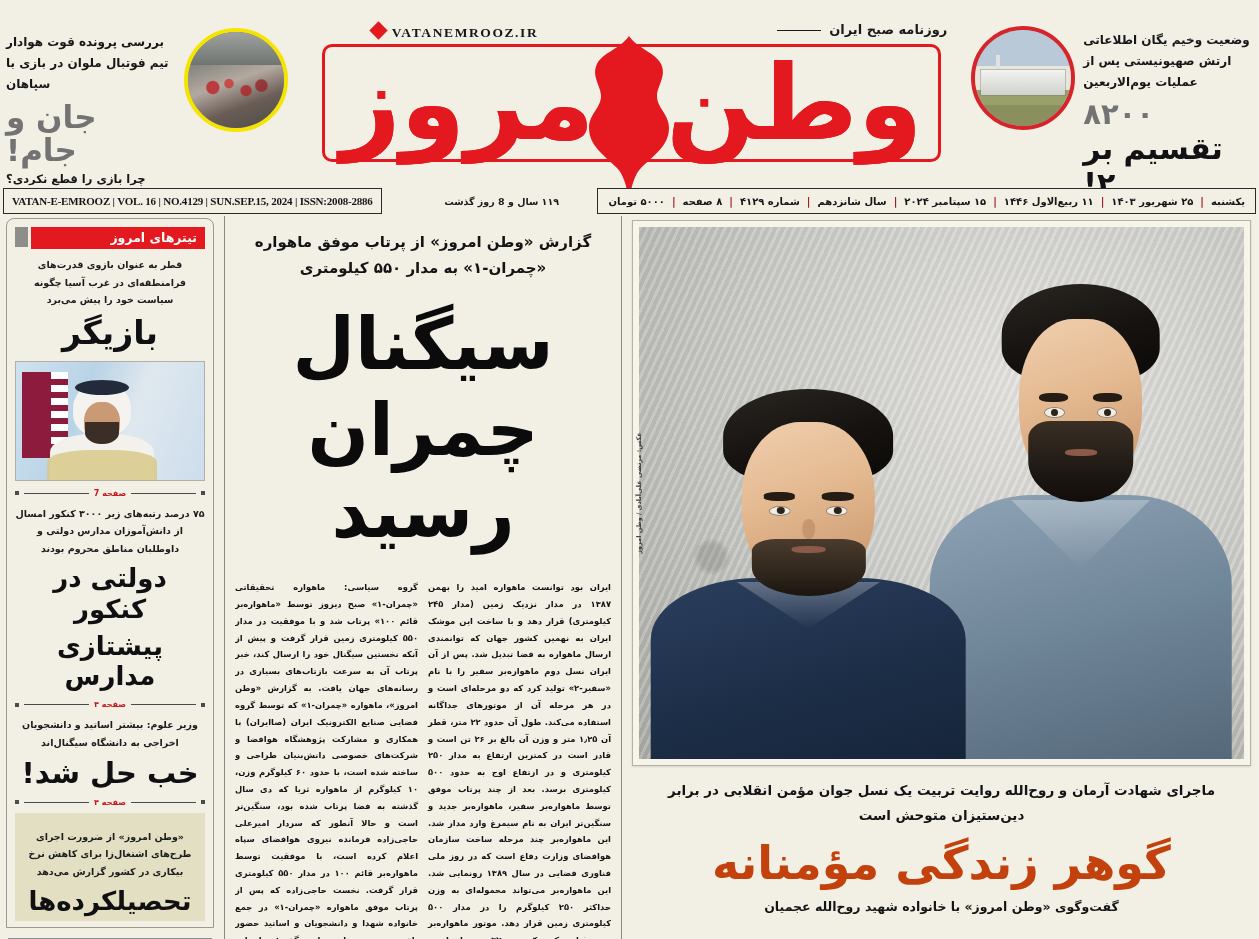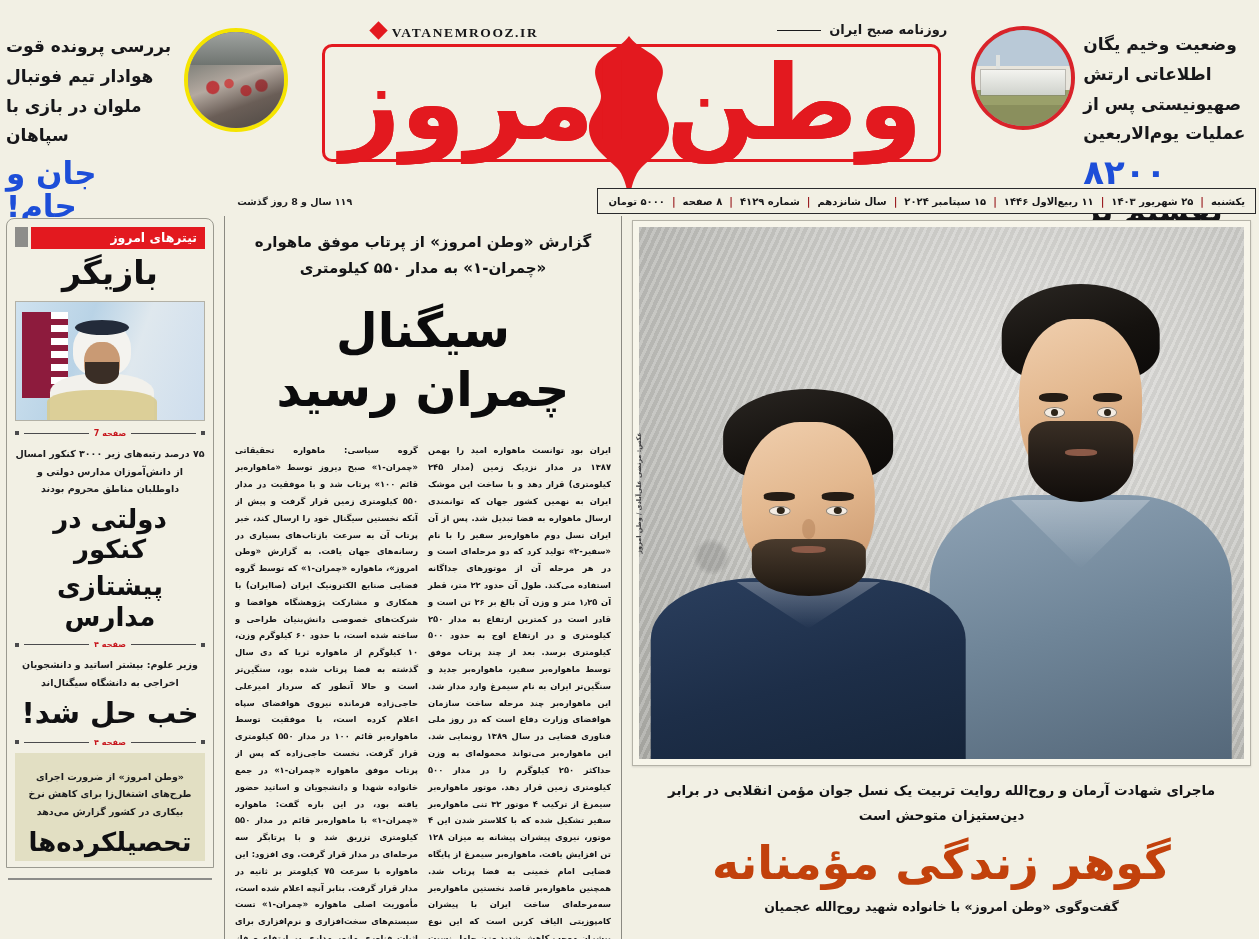--- a/index.html
+++ b/index.html
@@ -46,25 +46,25 @@
       radial-gradient(circle at 42% 40%, rgba(205,55,55,.8) 0 8%, transparent 10%),
       radial-gradient(circle at 63% 58%, rgba(175,35,40,.8) 0 9%, transparent 11%),
       radial-gradient(circle at 82% 45%, rgba(150,30,35,.75) 0 8%, transparent 10%);
   }
   .promo-circle .ph::before {
     content: ""; position: absolute; left: 0; top: 0; width: 100%; height: 34%;
     background: linear-gradient(180deg, #9fa3a0, #6f7470);
   }
   .promo-text { flex: 1 1 auto; text-align: left; padding-top: 4px; }
   .promo-kicker {
-    font-size: 17px; line-height: 1.75; color: #17171a; font-weight: 700;
+    font-size: 12px; line-height: 1.75; color: #17171a; font-weight: 700;
     letter-spacing: -0.2px;
   }
   .promo-head {
-    font-size: 31px; font-weight: 900; color: #1d4ed8; margin-top: 6px;
+    font-size: 31px; font-weight: 900; color: #737373; margin-top: 6px;
     line-height: 1.05; letter-spacing: -0.5px;
   }
   .promo-sub { font-size: 11.5px; color: #17171a; font-weight: 700; margin-top: 6px; }
   .promo-page {
     font-size: 8px; color: #c7161d; font-weight: 700; margin-top: 5px;
   }
 
   
   .logo-wrap {
     width: 660px; position: relative; height: 190px;
@@ -117,21 +117,21 @@
   .promo-left .promo-circle .ph::after{
     content:""; position:absolute; left:6%; top:42%; width:88%; height:26%;
     background: linear-gradient(180deg,#f3f3ef,#cfd2cc);
     box-shadow: 0 0 0 1px rgba(120,120,115,.4);
   }
   .promo-left .promo-circle .ph::before{
     content:""; position:absolute; left:22%; top:26%; width:4px; height:22%;
     background:#dfe2e0;
   }
   .promo-left .promo-text { text-align: left; }
-  .promo-left .promo-head { font-size: 34px; letter-spacing: -1px; }
+  .promo-left .promo-head { font-size: 29px; letter-spacing: -1px; }
   .promo-left .promo-head2 { font-size: 30px; font-weight: 900; color: #121214; margin-top: 2px; }
 
   
   .infobar {
     position: absolute; left: 0; top: 188px; width: 1259px; height: 26px;
     display: flex; align-items: stretch;
   }
   .infobar-en {
     margin-left: 3px; margin-right: 32px;
     border: 1px solid #2a2a2c; padding: 2px 8px;
@@ -245,21 +245,21 @@
   .center {
     width: 398px; border-left: 1.5px solid #8b8a82; border-right: 1.5px solid #8b8a82;
     padding: 6px 10px 0 10px; display: flex; flex-direction: column;
   }
   .lead-kicker {
     font-size: 15px; font-weight: 700; color: #141416; text-align: center;
     line-height: 1.7;
     margin-top: 8px;
   }
   .lead-head {
-    font-size: 48px; font-weight: 900; color: #0b0b0c; text-align: center;
+    font-size: 72px; font-weight: 900; color: #0b0b0c; text-align: center;
     line-height: 1.14; margin-top: 22px; letter-spacing: -2px;
   }
   .lead-head .l2 { display: block; margin-top: 4px; }
   .columns {
     display: flex; flex-direction: row-reverse; gap: 10px; margin-top: 26px;
     flex: 1 1 auto; overflow: hidden;
   }
   .col {
     flex: 1 1 0; font-size: 8.4px; line-height: 2.0; color: #141416;
     text-align: justify; text-align-last: justify;
@@ -437,33 +437,35 @@
         <span class="sep">|</span>
       <span>سال شانزدهم</span>
         <span class="sep">|</span>
       <span>شماره ۴۱۲۹</span>
         <span class="sep">|</span>
       <span>۸ صفحه</span>
         <span class="sep">|</span>
       <span>۵۰۰۰ تومان</span>
     </div>
     <div class="infobar-mid">۱۱۹ سال و 8 روز گذشت</div>
+    <div class="infobar-en">VATAN-E-EMROOZ | VOL. 16 | NO.4129 | SUN.SEP.15, 2024 | ISSN:2008-2886</div>
   </div>
 
   <div class="body-area">
 
     <div class="sidebar">
       <div class="side-panel">
 
         <div class="side-title-row">
           <div class="side-title">تیترهای امروز</div>
           <div class="side-title-sq"></div>
         </div>
 
         <div class="side-block">
+          <div class="side-kicker">قطر به عنوان بازوی قدرت‌های فرامنطقه‌ای در غرب آسیا چگونه سیاست خود را پیش می‌برد</div>
           <div class="side-head">بازیگر</div>
           <div class="side-photo">
             <div class="flag"></div>
             <div class="figure">
               <div class="robe"></div>
                 <div class="bisht"></div>
               <div class="headdress"></div>
                 <div class="agal"></div>
               <div class="face"></div>
                 <div class="beard"></div>

